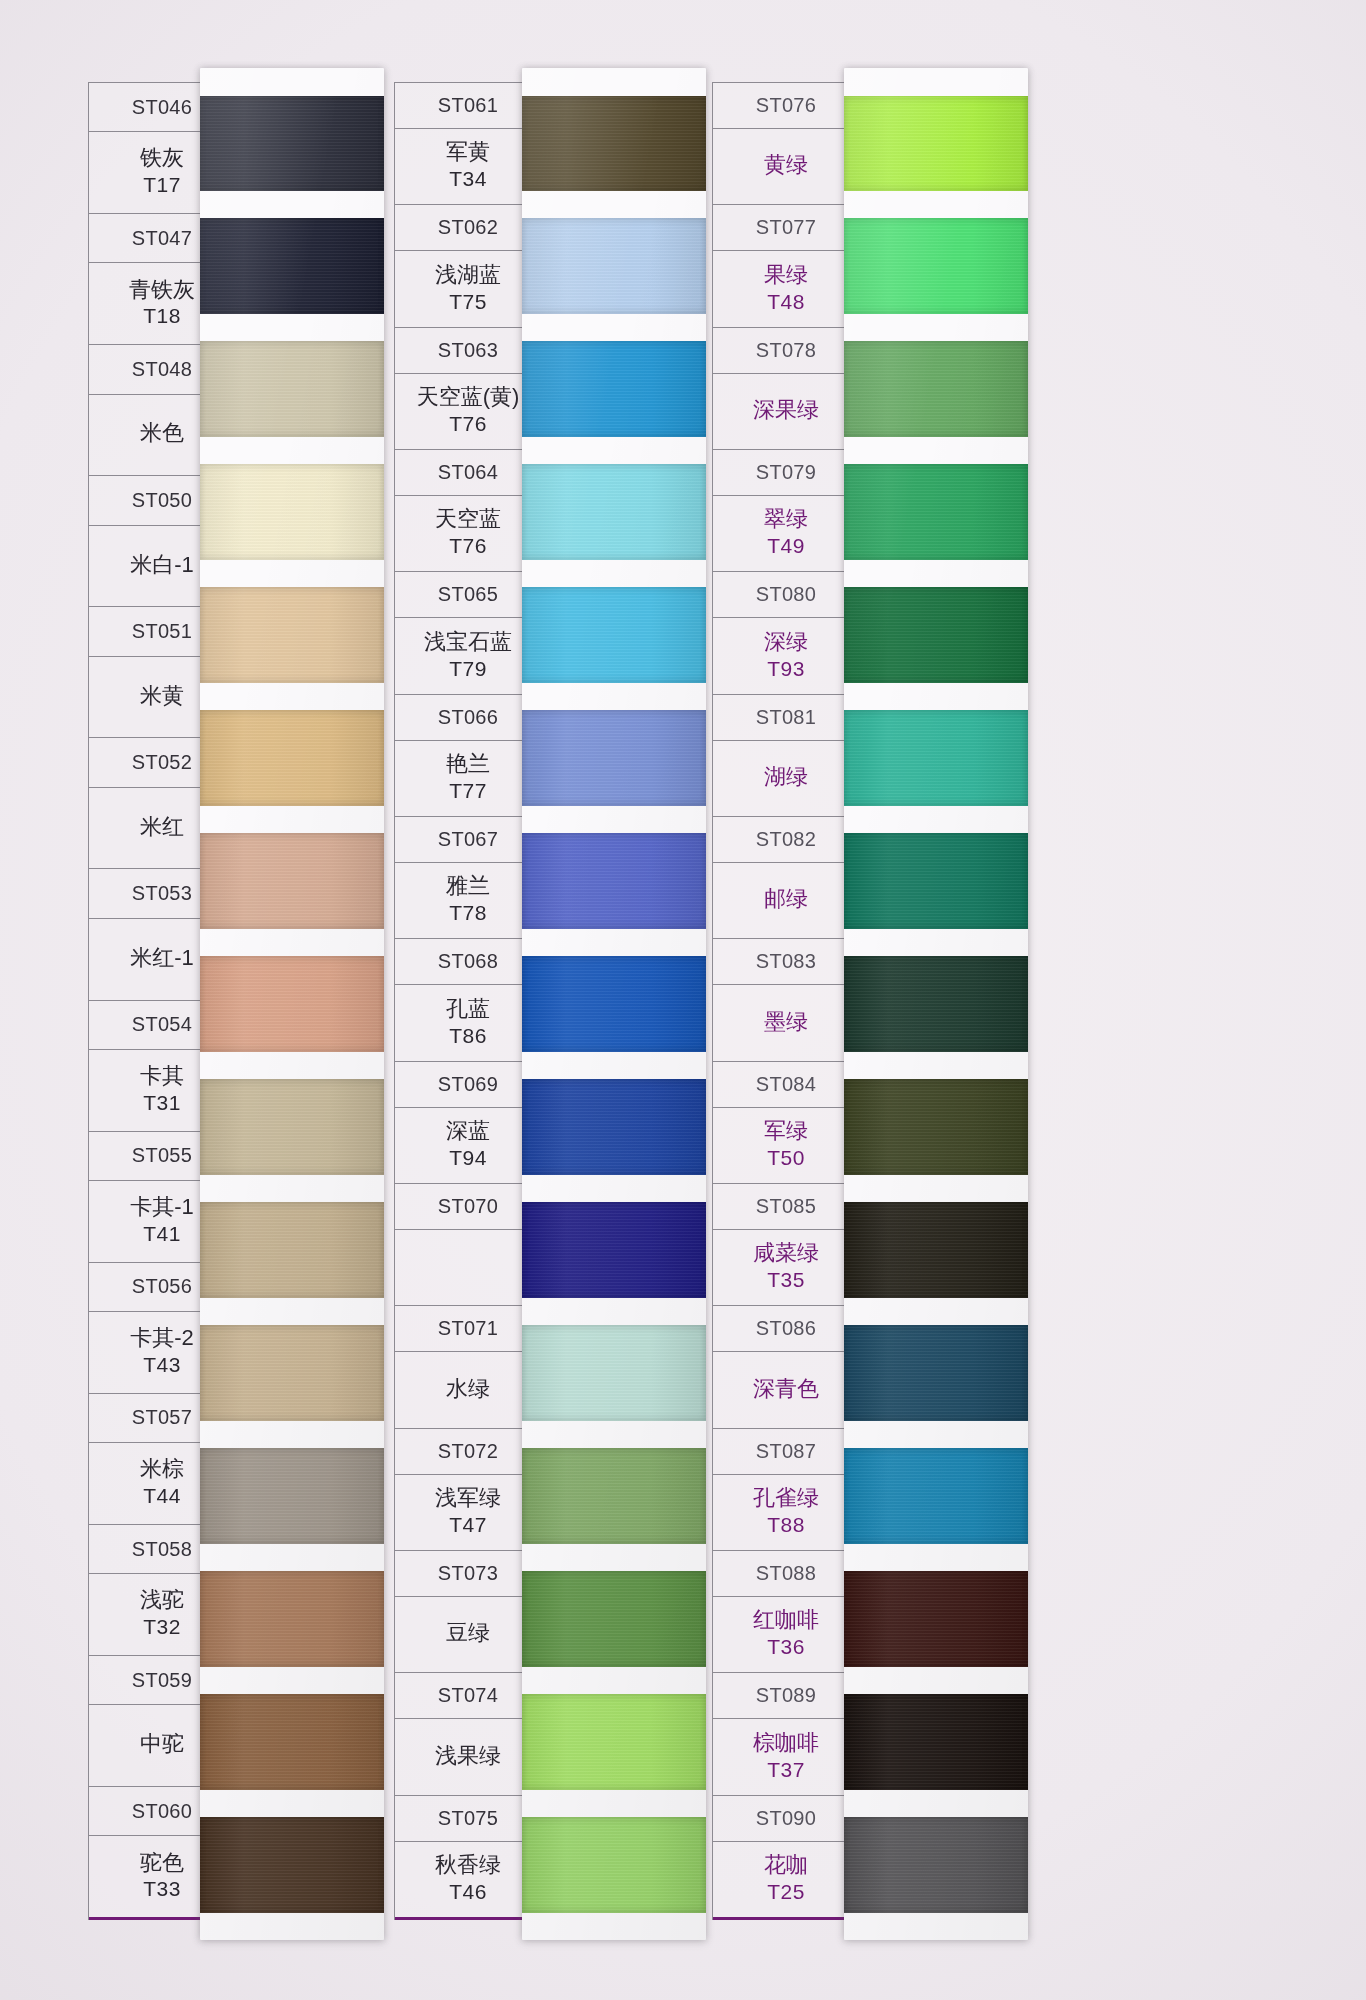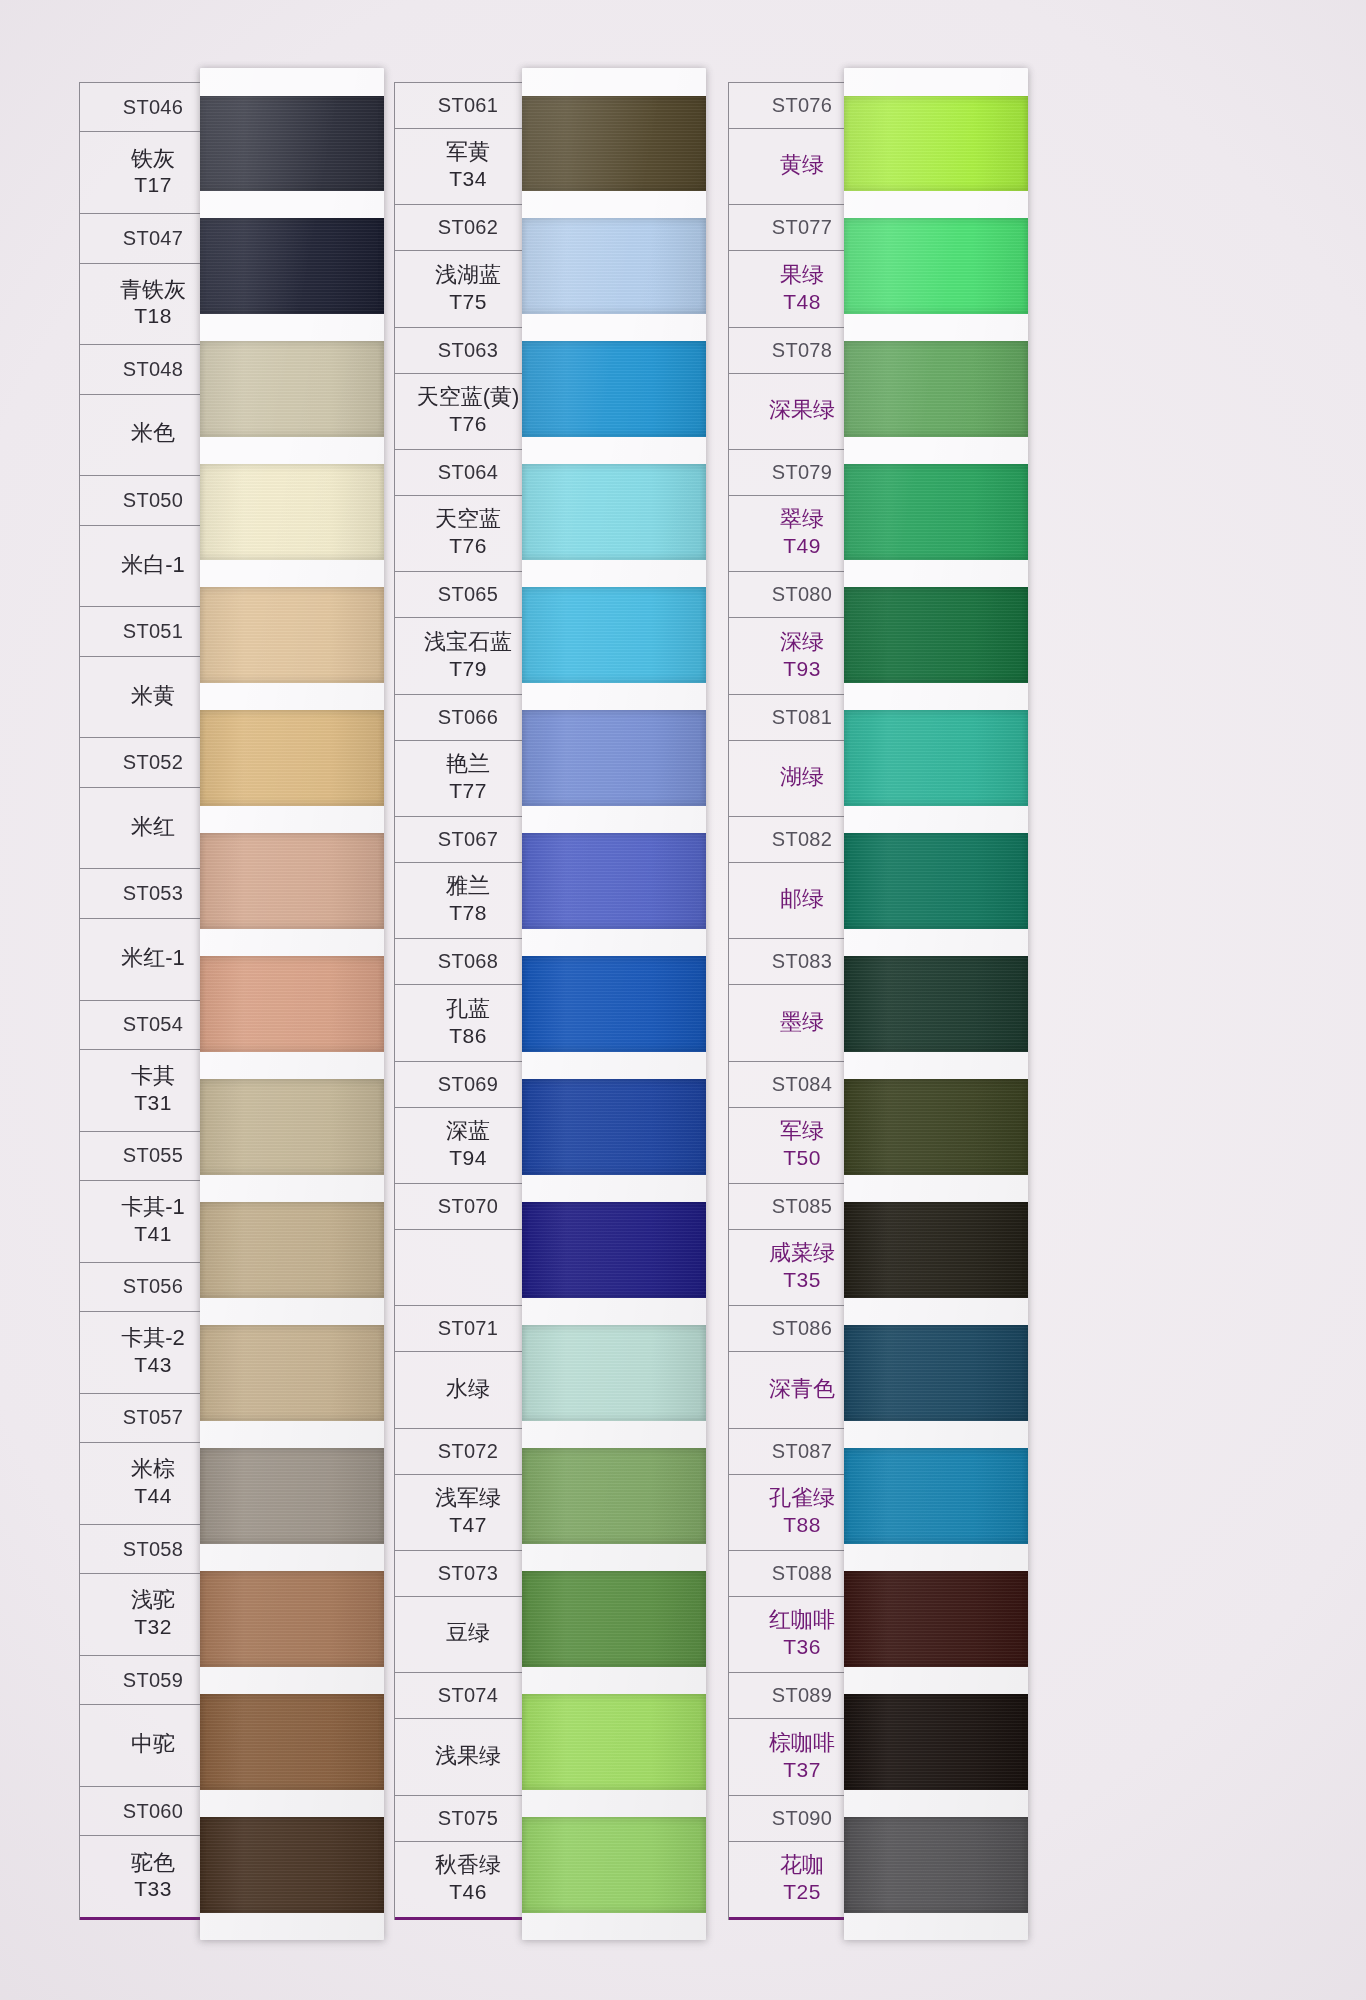--- a/index.html
+++ b/index.html
@@ -141,25 +141,25 @@
     position: absolute;
     inset: 0;
     background: linear-gradient(90deg, rgba(0,0,0,0.06) 0%, rgba(255,255,255,0.07) 24%, rgba(255,255,255,0.03) 70%, rgba(0,0,0,0.07) 100%);
   }
 
   
   #g1 { left: 0px;   width: 340px; }
   #g2 { left: 320px; width: 340px; }
   #g3 { left: 640px; width: 340px; }
 
-  #g1 .labels { left: 7px; }
+  #g1 .labels { left: 16px; justify-content: center; }
   #g1 .strip  { left: 128px; }
   #g2 .labels { left: 2px; }
   #g2 .strip  { left: 130px; }
-  #g3 .labels { left: 16px; }
+  #g3 .labels { left: 0; }
   #g3 .strip  { left: 132px; }
 </style>
 </head>
 <body>
 
 <div id="sheet"></div>
 
 <div id="card">
 
   <div class="col-group" id="g1">

